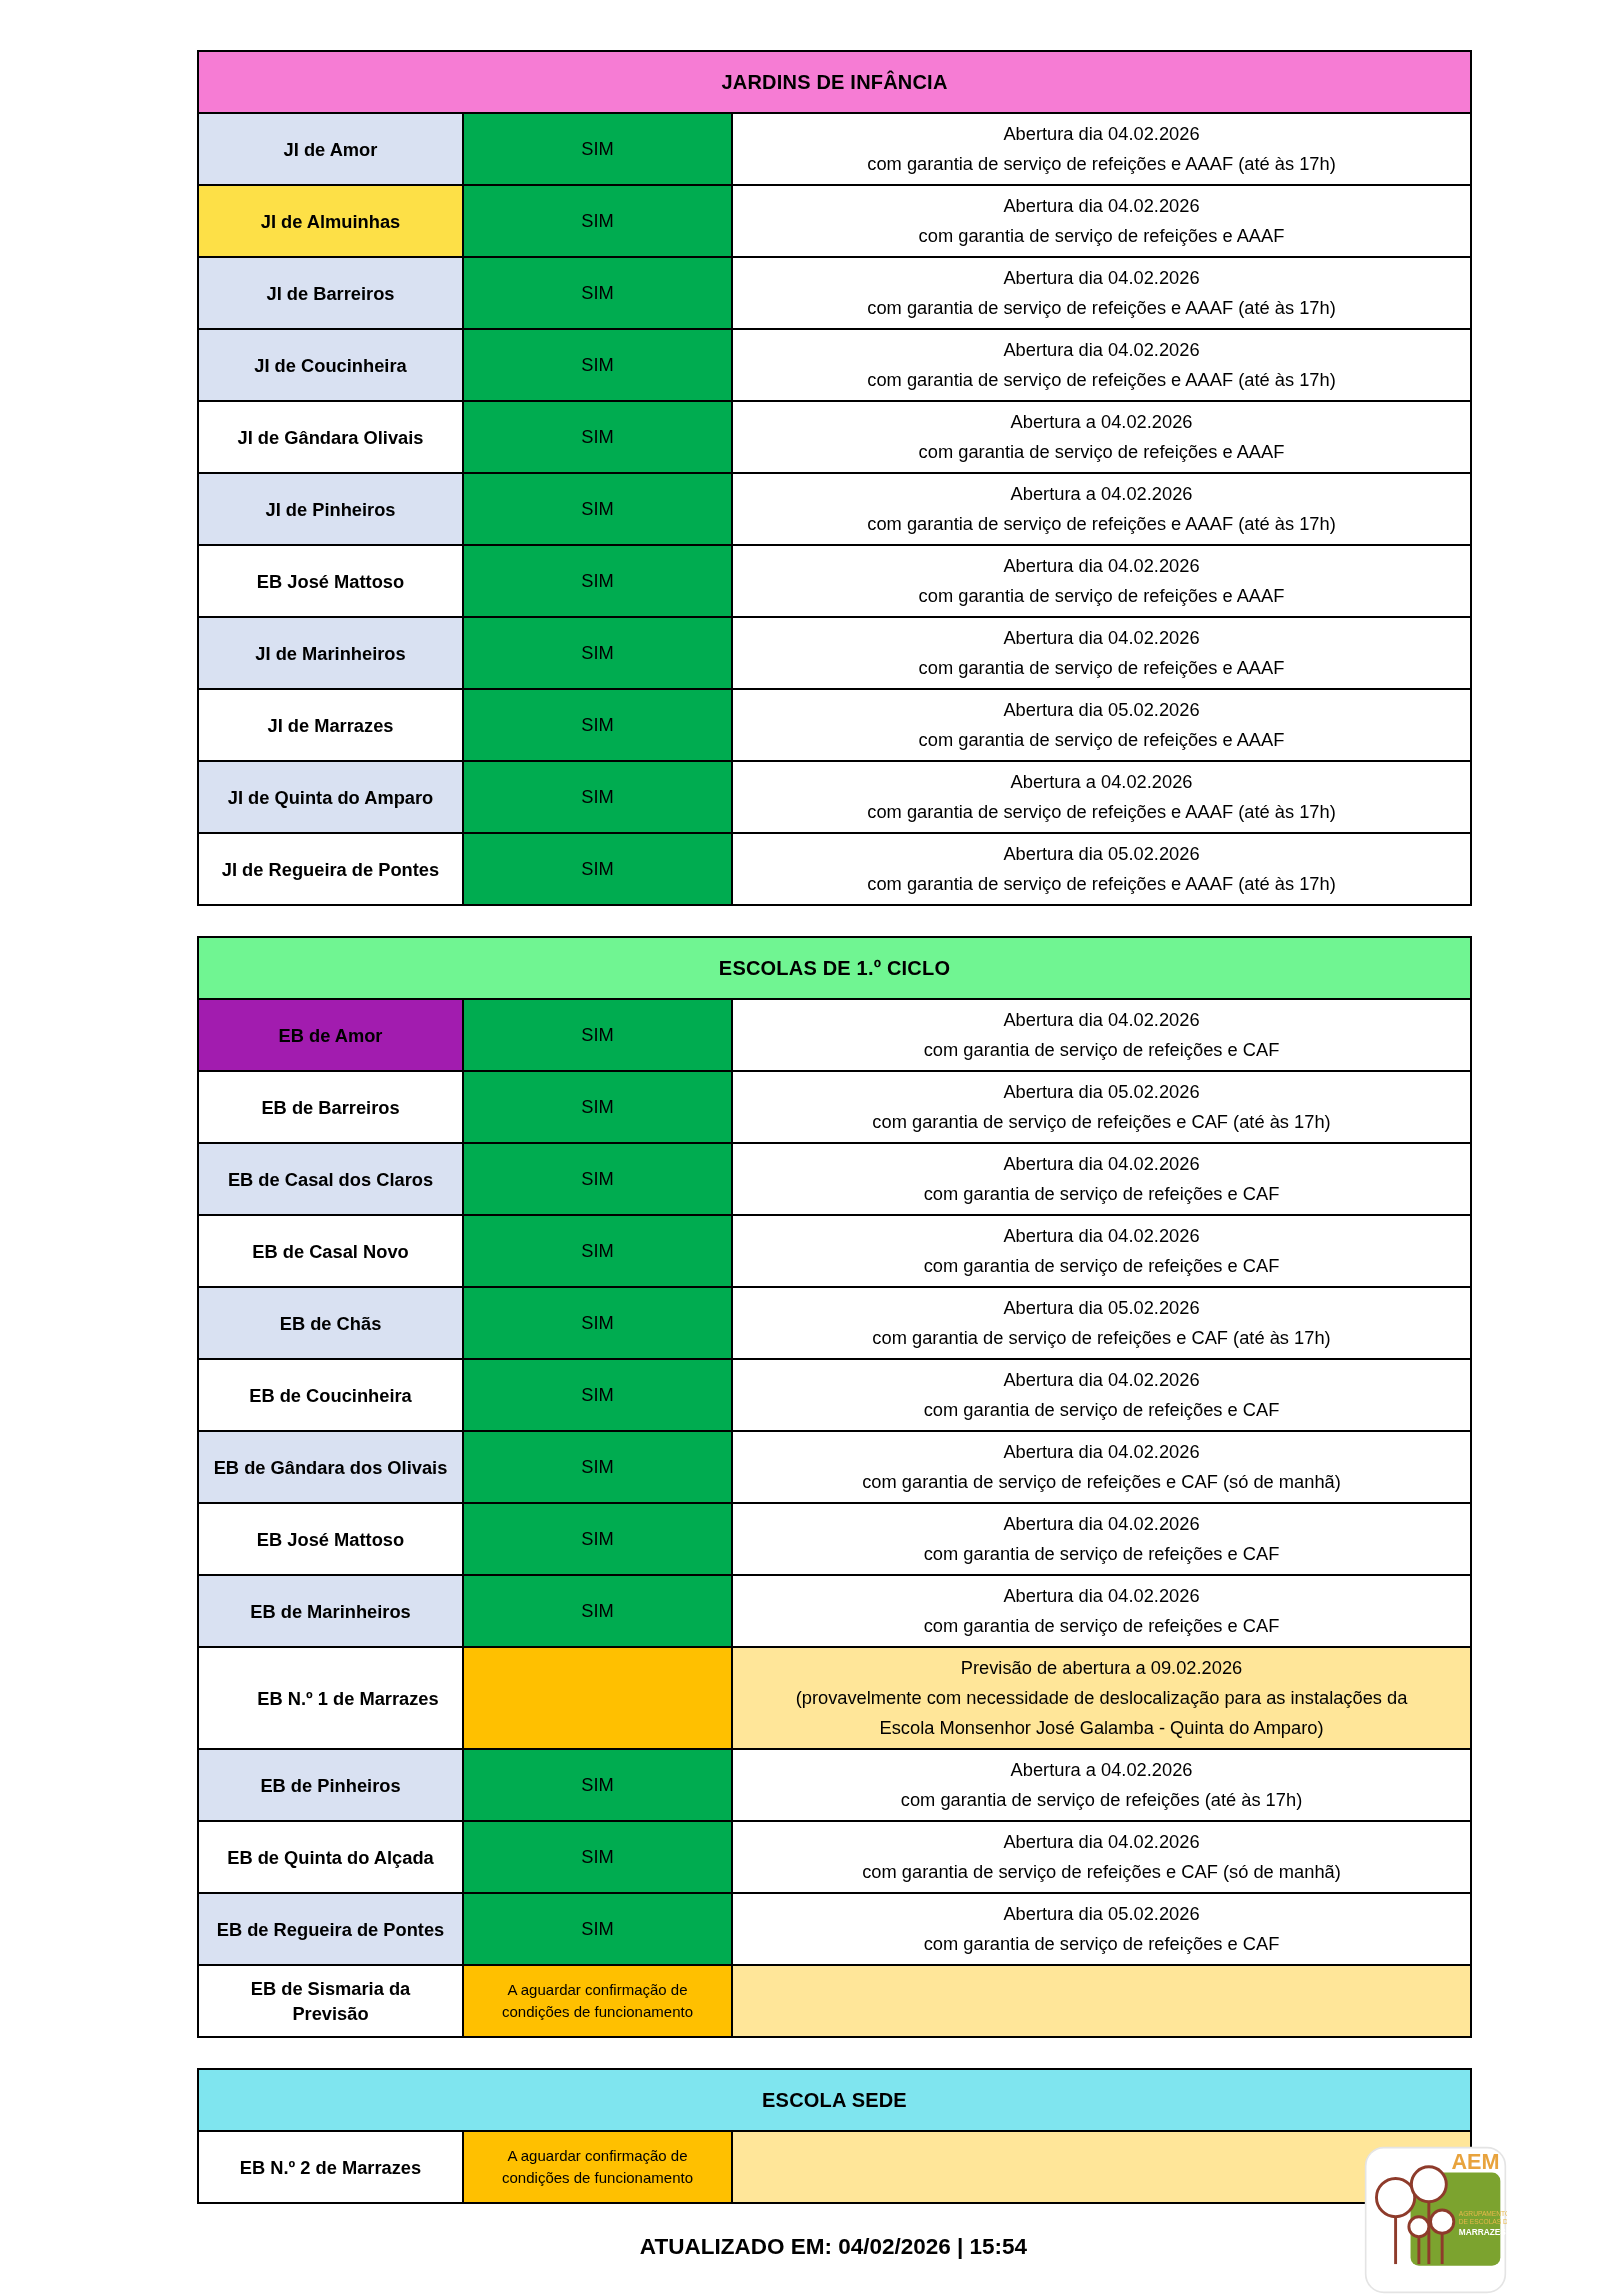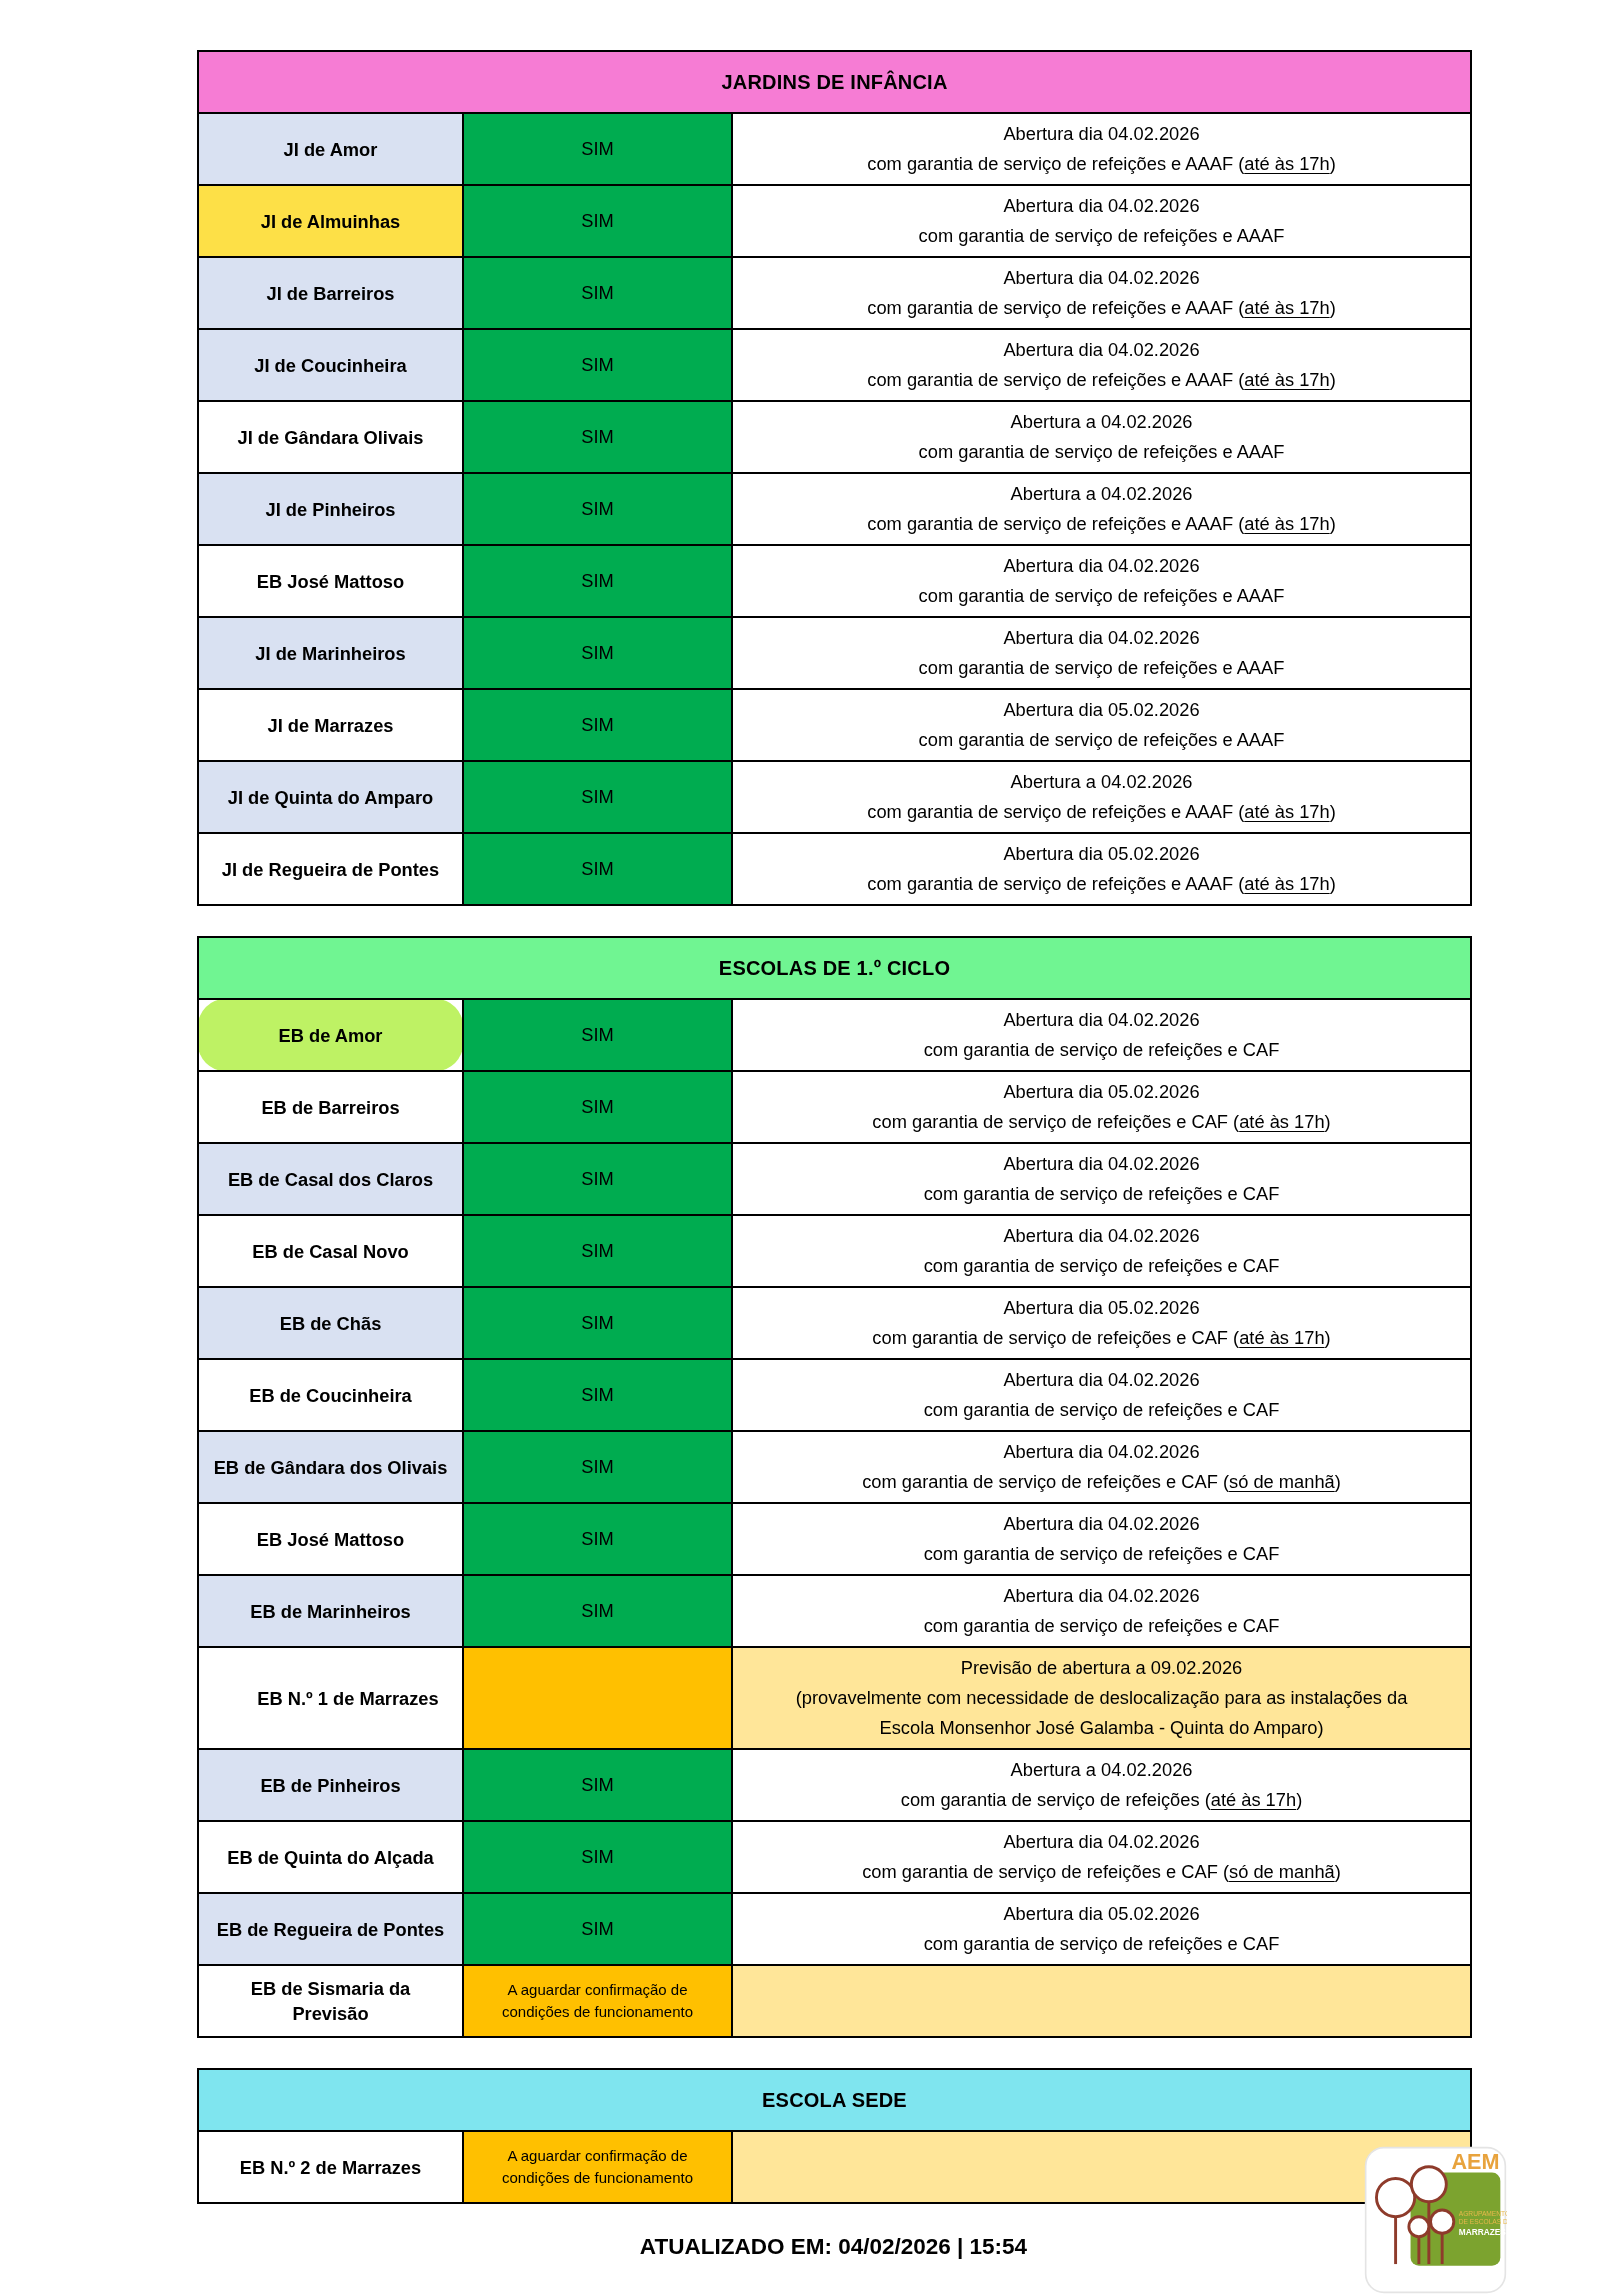--- a/index.html
+++ b/index.html
@@ -25,21 +25,21 @@
   .nline{white-space:nowrap;line-height:25px;}
   td.status{
     text-align:center;vertical-align:middle;font-size:18.3px;padding:3.3px 6.7px;
   }
   td.status.small{font-size:15px;font-weight:400;}
   td.details{
     text-align:center;vertical-align:middle;font-size:18.3px;font-weight:400;
     padding:5px 11.6px;
   }
   .line{line-height:30px;}
-  .u{text-decoration:underline;text-underline-offset:3.3px;}
+  .u{text-underline-offset:3.3px;}
   .footer{
     margin-top:27px;text-align:center;font-weight:700;font-size:22.5px;
   }
   .logo-card{
     position:absolute;left:1364px;top:2146px;width:143px;height:148px;
   }
 </style>
 </head>
 <body>
 
@@ -193,21 +193,21 @@
         <colgroup>
           <col style="width: 265px;">
           <col style="width: 269px;">
           <col style="width: 739px;">
         </colgroup>
         <tbody>
           <tr>
             <td colspan="3" class="hdr" style="background: rgb(112, 245, 146);">ESCOLAS DE 1.º CICLO</td>
           </tr>
           <tr class="data-row">
-            <td class="name" style="background: #bef264; border-radius: 27px;">
+            <td class="name" style="background: #a21caf;">
               <div class="nline">EB de Amor</div>
             </td>
             <td class="status" style="background: rgb(0, 172, 80);">
               <div class="line" style="line-height: 21.6px;">SIM</div>
             </td>
             <td class="details" style="background: rgb(255, 255, 255);">
               <div class="line"><span>Abertura dia 04.02.2026</span></div>
               <div class="line"><span>com garantia de serviço de refeições e CAF</span></div>
             </td>
           </tr>

